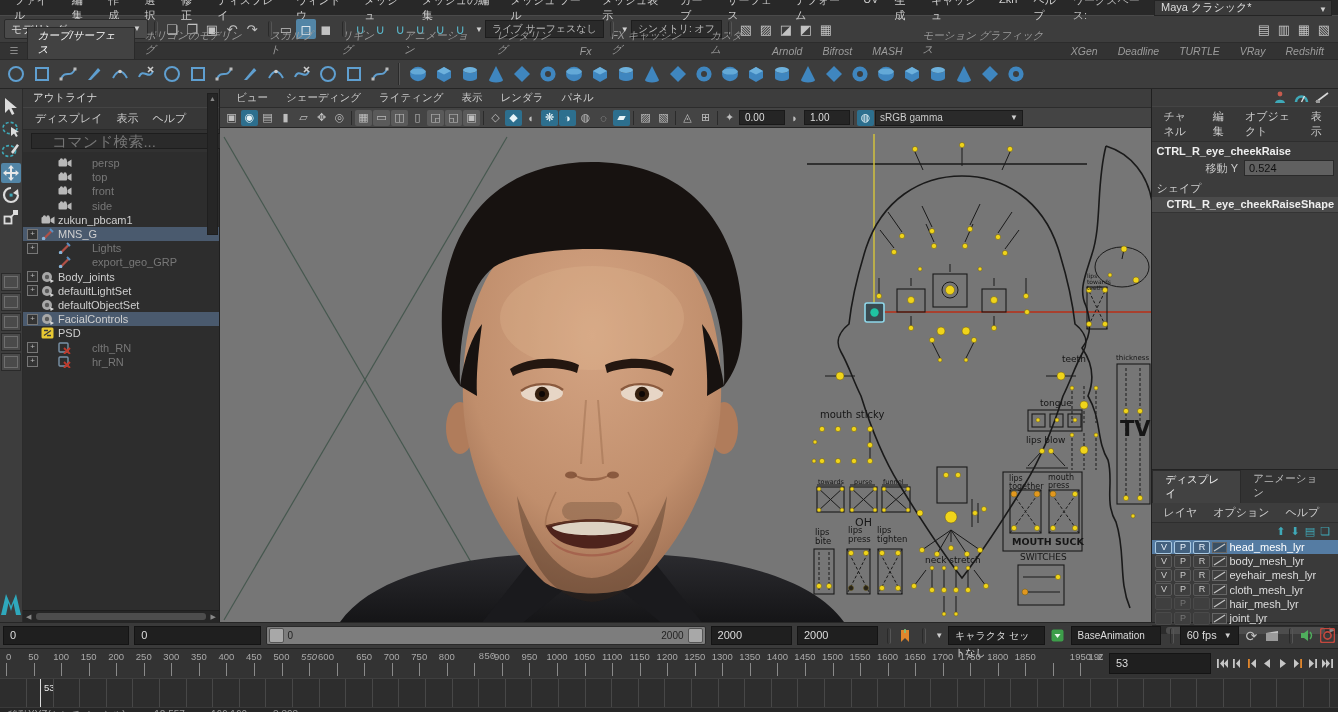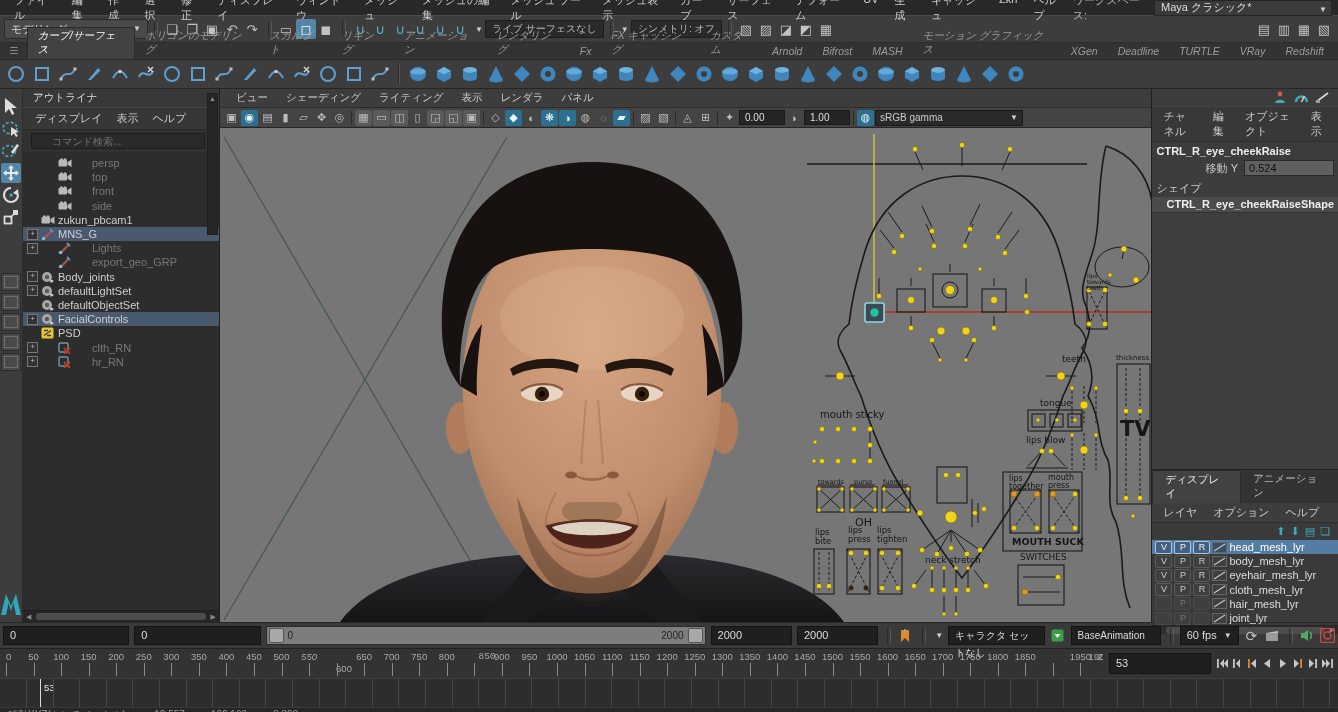--- a/index.html
+++ b/index.html
@@ -37,21 +37,21 @@
   .tb-gap{height:40px;}
   .layout-btn{width:18px;height:16px;border:1px solid #2a2a2a;background:#4a4a4a;margin-top:2px;position:relative;}
   .layout-btn:before{content:"";position:absolute;inset:2px;border:1px solid #6e6e6e;}
   #mayaLogo{position:absolute;bottom:4px;left:0;}
   
   #outliner{width:196px;background:#2d2d2d;border-right:1px solid #1f1f1f;display:flex;flex-direction:column;position:relative;}
   .ol-tab{background:#383838;color:#ddd;font-size:10.5px;padding:2px 10px;display:inline-block;border-bottom:1px solid #444;}
   .ol-menus{display:flex;gap:2px;padding:2px 6px;background:#373737;border-bottom:1px solid #2a2a2a;}
   .ol-menus span{padding:1px 6px;color:#ccc;}
   .ol-searchrow{display:flex;align-items:center;padding:3px 4px;gap:4px;background:#313131;}
-  .ol-search{flex:1;background:#2a2a2a;border:1px solid #1d1d1d;color:#999;font-size:10px;height:14px;padding:0 20px;font-family:inherit;}
+  .ol-search{flex:1;background:#2a2a2a;border:1px solid #1d1d1d;color:#999;font-size:15px;height:14px;padding:0 20px;font-family:inherit;}
   .ol-tree{flex:1;position:relative;padding-top:4px;overflow:hidden;}
   .ol-item{display:flex;align-items:center;height:14.2px;padding-left:4px;gap:3px;color:#cfcfcf;font-size:11px;white-space:nowrap;}
   .ol-item.dim{color:#787878;gap:20px;}
   .ol-item.selected{background:#4a5a6e;}
   .ol-expand{width:9px;height:9px;border:1px solid #777;color:#bbb;font-size:8px;line-height:7px;text-align:center;background:#333;flex:none;}
   .ol-noexp{width:11px;flex:none;}
   .ol-ico{width:14px;height:12px;flex:none;display:flex;align-items:center;justify-content:center;}
   .ol-vscroll{position:absolute;right:1px;top:4px;width:9px;height:140px;background:#262626;border:1px solid #1f1f1f;}
   .ol-vscroll .arr{display:block;text-align:center;font-size:7px;color:#888;line-height:9px;}
   .ol-hscroll{height:11px;background:#262626;border-top:1px solid #1f1f1f;display:flex;align-items:center;}
@@ -1270,21 +1270,21 @@
         <span class="tick-lab" style="left: 198.85px;">350</span>
         <span class="tick-line" style="left: 198.85px;"></span>
         <span class="tick-lab" style="left: 226.4px;">400</span>
         <span class="tick-line" style="left: 226.4px;"></span>
         <span class="tick-lab" style="left: 253.95px;">450</span>
         <span class="tick-line" style="left: 253.95px;"></span>
         <span class="tick-lab" style="left: 281.5px;">500</span>
         <span class="tick-line" style="left: 281.5px;"></span>
         <span class="tick-lab" style="left: 309.05px; font-style: italic;">550</span>
         <span class="tick-line" style="left: 309.05px;"></span>
-        <span class="tick-lab" style="left: 344px; margin-top: 12px;">600</span>
+        <span class="tick-lab" style="left: 326px;">600</span>
         <span class="tick-line" style="left: 336.6px;"></span>
         <span class="tick-lab" style="left: 364.15px;">650</span>
         <span class="tick-line" style="left: 364.15px;"></span>
         <span class="tick-lab" style="left: 391.7px;">700</span>
         <span class="tick-line" style="left: 391.7px;"></span>
         <span class="tick-lab" style="left: 419.25px;">750</span>
         <span class="tick-line" style="left: 419.25px;"></span>
         <span class="tick-lab" style="left: 446.8px;">800</span>
         <span class="tick-line" style="left: 446.8px;"></span>
         <span class="tick-lab" style="left: 487px; font-family: Liberation Mono, monospace;">850</span>

